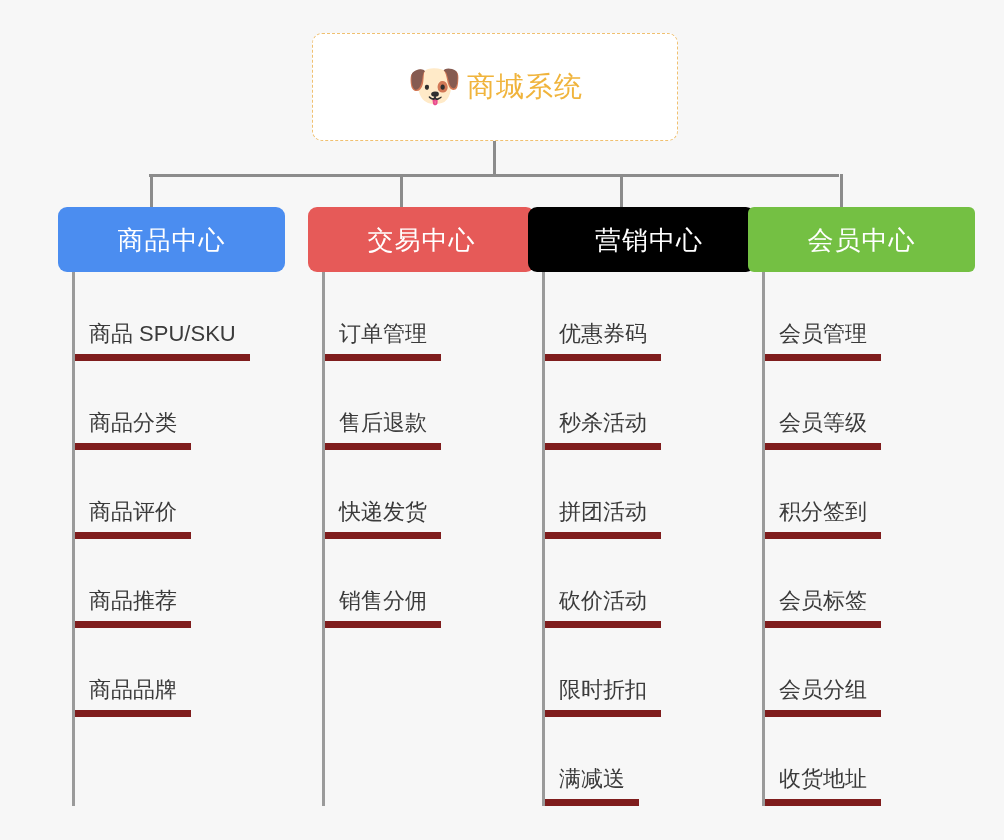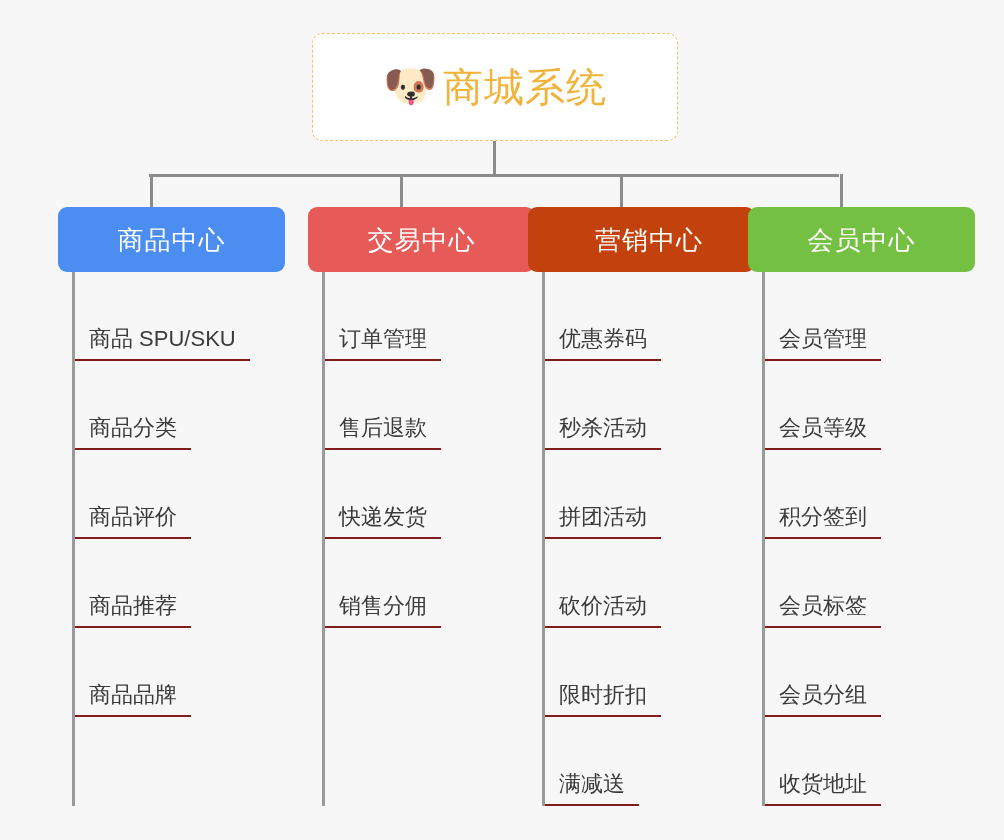--- a/index.html
+++ b/index.html
@@ -39,21 +39,21 @@
     gap: 14px;
   }
   .root-emoji {
     font-size: 44px;
     line-height: 1;
     width: 46px;
     height: 46px;
     display: block;
   }
   .root-title {
-    font-size: 40px;
+    font-size: 28px;
     color: #f0b43c;
     letter-spacing: 1px;
     line-height: 1;
     white-space: nowrap;
   }
 
   
   .conn {
     position: absolute;
     background: #8c8c8c;
@@ -118,21 +118,21 @@
     display: flex;
     align-items: flex-end;
     padding-left: 17px;
   }
   .leaf-label {
     display: inline-block;
     font-size: 22px;
     color: #3b3b3b;
     line-height: 1;
     padding: 0 14px 9px 14px;
-    border-bottom: 2px solid #7f1d1d;
+    border-bottom: 7px solid #7f1d1d;
     white-space: nowrap;
   }
 </style>
 </head>
 <body>
 
 <div id="mindmap">
 
   <div class="root-node">
     <span class="root-emoji">🐶</span>
@@ -187,21 +187,21 @@
           </div>
           <div class="leaf">
             <span class="leaf-label">快递发货</span>
           </div>
           <div class="leaf">
             <span class="leaf-label">销售分佣</span>
           </div>
         </div>
       </div>
       <div class="column" style="left: 528px;">
-        <div class="cat-header" style="background: #c2410c; padding-left: 15px;">
+        <div class="cat-header" style="background: #000000; padding-left: 15px;">
           <span>营销中心</span>
         </div>
         <div class="branch-area">
           <div class="trunk" style="height: 534px;"></div>
           <div class="leaf">
             <span class="leaf-label">优惠券码</span>
           </div>
           <div class="leaf">
             <span class="leaf-label">秒杀活动</span>
           </div>
@@ -213,21 +213,21 @@
           </div>
           <div class="leaf">
             <span class="leaf-label">限时折扣</span>
           </div>
           <div class="leaf">
             <span class="leaf-label">满减送</span>
           </div>
         </div>
       </div>
       <div class="column" style="left: 748px;">
-        <div class="cat-header" style="background: rgb(116, 192, 67);">
+        <div class="cat-header" style="background: rgb(116, 192, 67); border-radius: 6px;">
           <span>会员中心</span>
         </div>
         <div class="branch-area">
           <div class="trunk" style="height: 534px;"></div>
           <div class="leaf">
             <span class="leaf-label">会员管理</span>
           </div>
           <div class="leaf">
             <span class="leaf-label">会员等级</span>
           </div>

